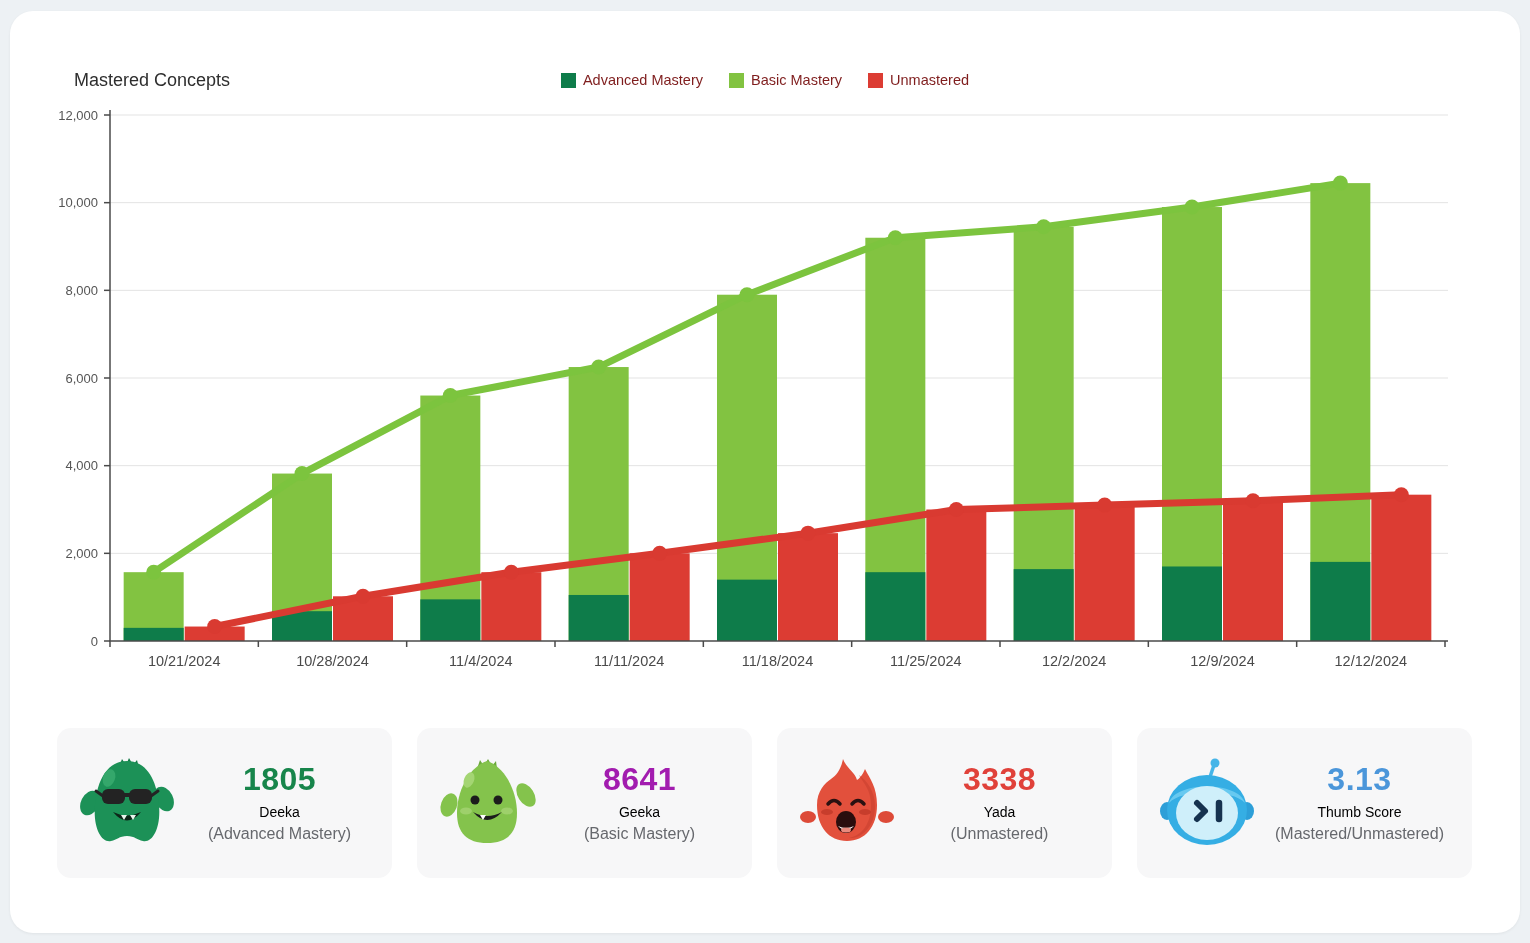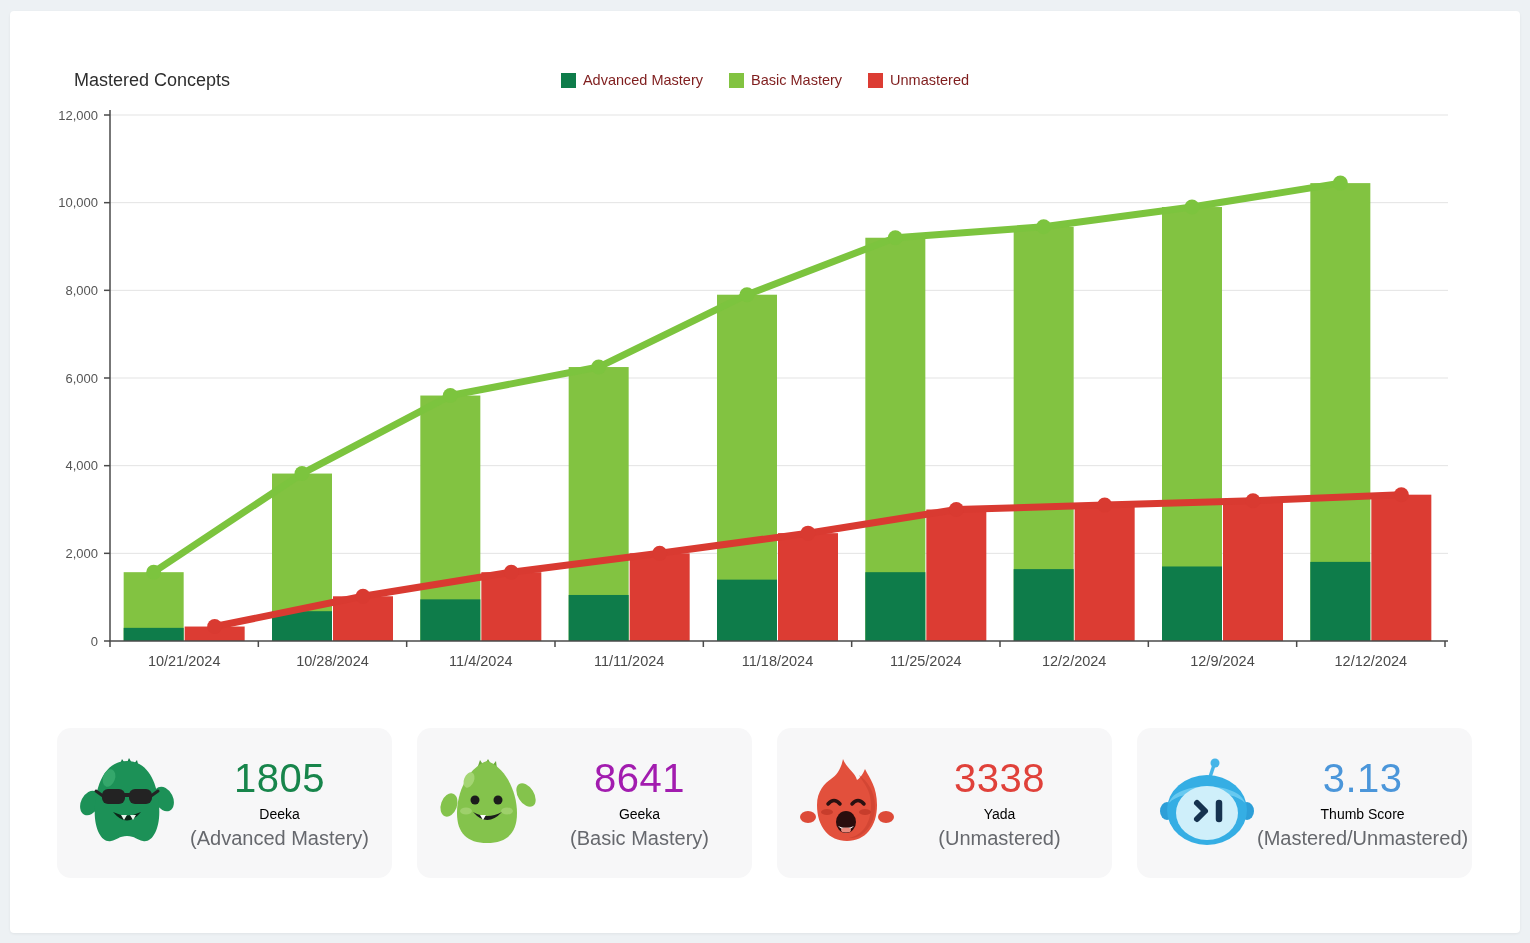--- a/index.html
+++ b/index.html
@@ -4,21 +4,21 @@
 <style>
   * { margin:0; padding:0; box-sizing:border-box; }
   html,body { width:1530px; height:943px; }
   body {
     background:#edf1f4;
     font-family:"Liberation Sans","DejaVu Sans",sans-serif;
     position:relative; overflow:hidden;
   }
   .dashboard-card {
     position:absolute; left:10px; top:11px; width:1510px; height:922px;
-    background:#ffffff; border-radius:4px;
+    background:#ffffff; border-radius:23px;
     box-shadow:0 1px 3px rgba(0,0,0,.06);
   }
   .chart-title {
     position:absolute; left:64px; top:59px;
     font-size:18px; font-weight:500; color:#2e2e2e;
   }
   .chart-legend {
     position:absolute; left:0; right:0; top:61px;
     display:flex; justify-content:center; align-items:center; gap:26px;
   }
@@ -35,23 +35,23 @@
   .stat-card {
     width:335px; height:150px; background:#f7f7f8; border-radius:14px;
     display:flex; align-items:center;
   }
   .stat-icon { width:100px; height:100px; margin-left:20px; flex:none; }
   .stat-icon svg { width:100%; height:100%; display:block; }
   .stat-text {
     flex:1; display:flex; flex-direction:column; align-items:center;
     margin-right:10px;
   }
-  .stat-value { font-size:40px; font-weight:400; line-height:1.05; letter-spacing:.5px; }
+  .stat-value { font-size:32px; font-weight:700; line-height:1.05; letter-spacing:.5px; }
   .stat-name  { font-size:14px; font-weight:500; color:#000000; margin-top:7px; }
-  .stat-sub   { font-size:20px; color:#66686d; margin-top:5px; }
+  .stat-sub   { font-size:16px; color:#66686d; margin-top:5px; }
 </style>
 </head>
 <body>
 
 <div class="dashboard-card">
 
   <div class="chart-title">Mastered Concepts</div>
 
   <div class="chart-legend">
       <div class="legend-item">

